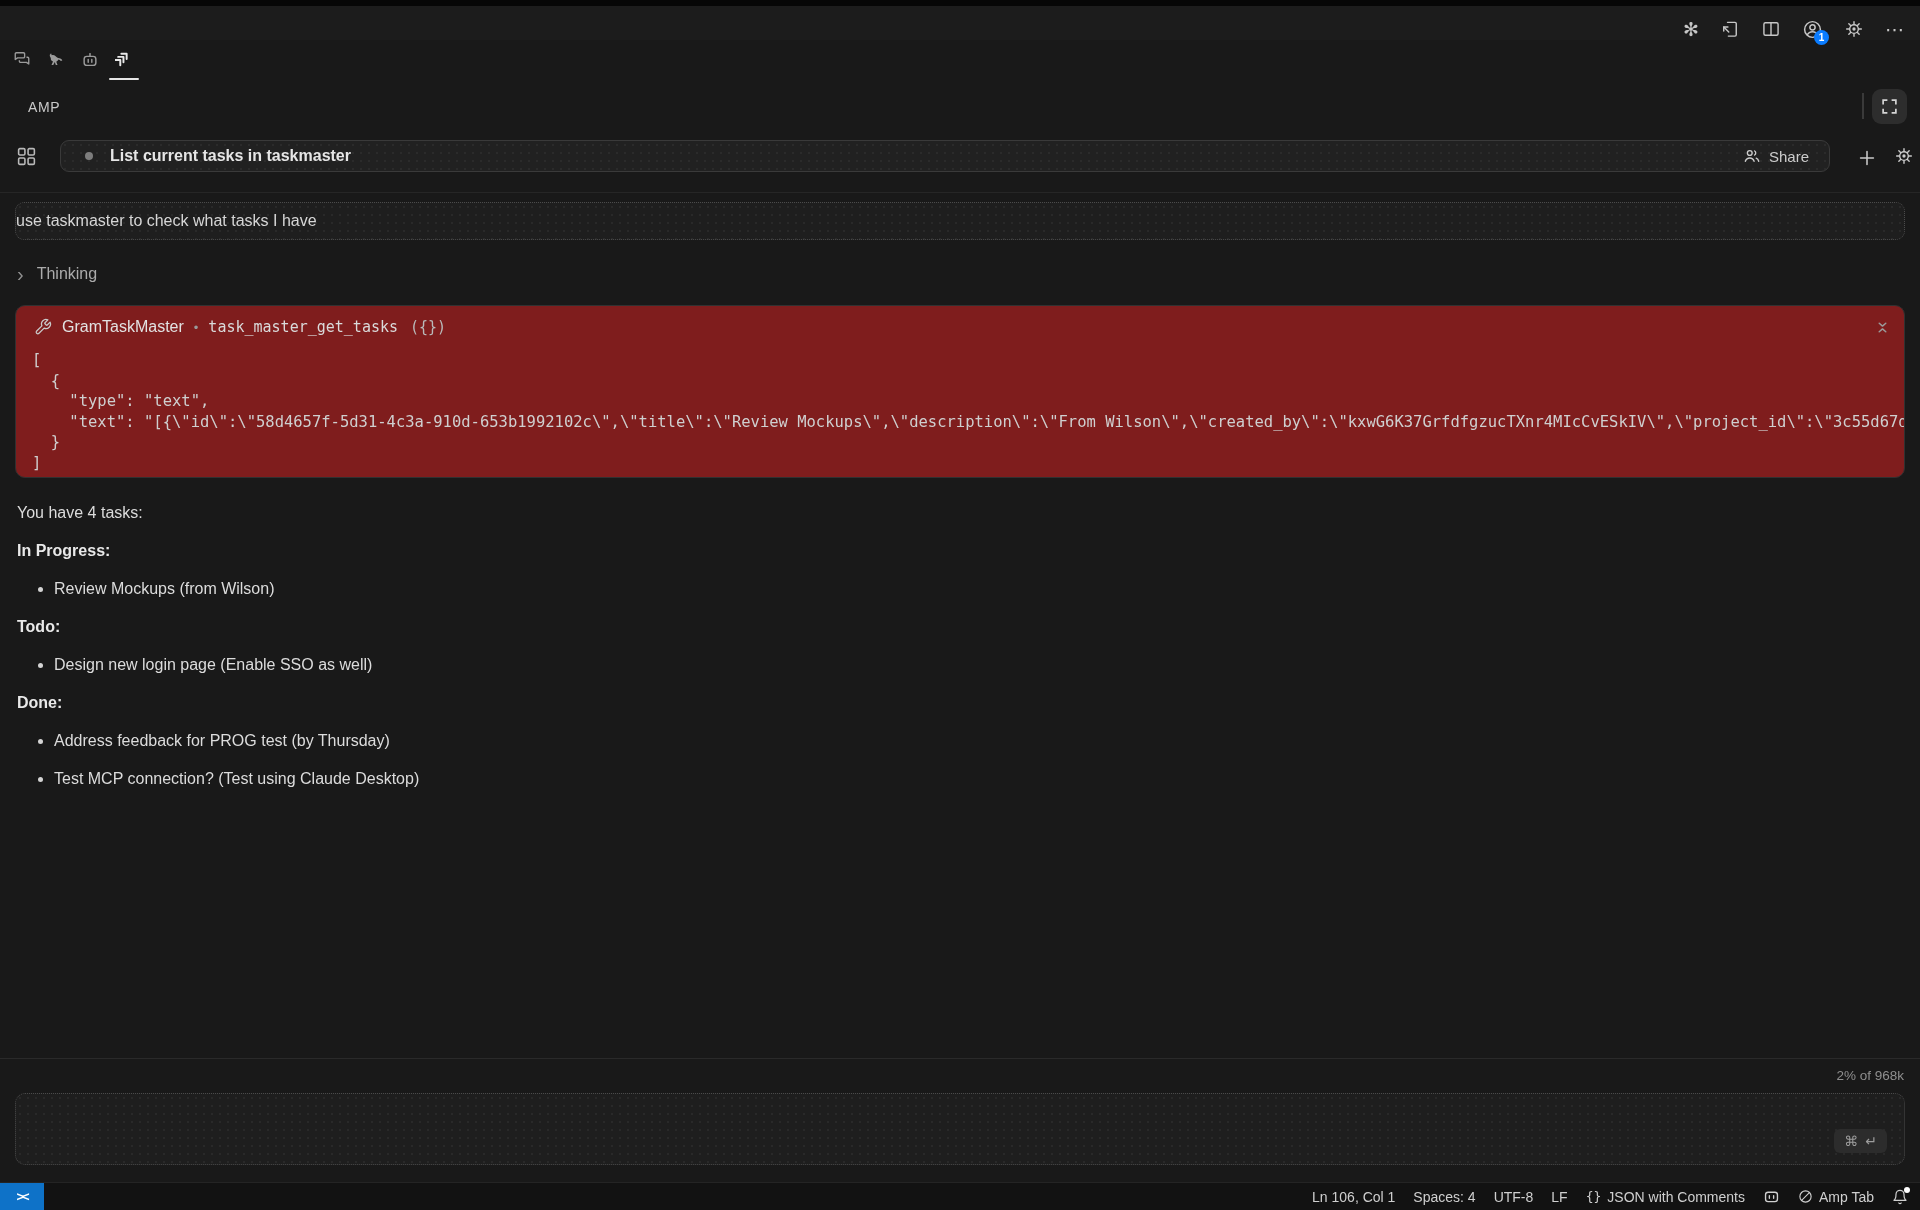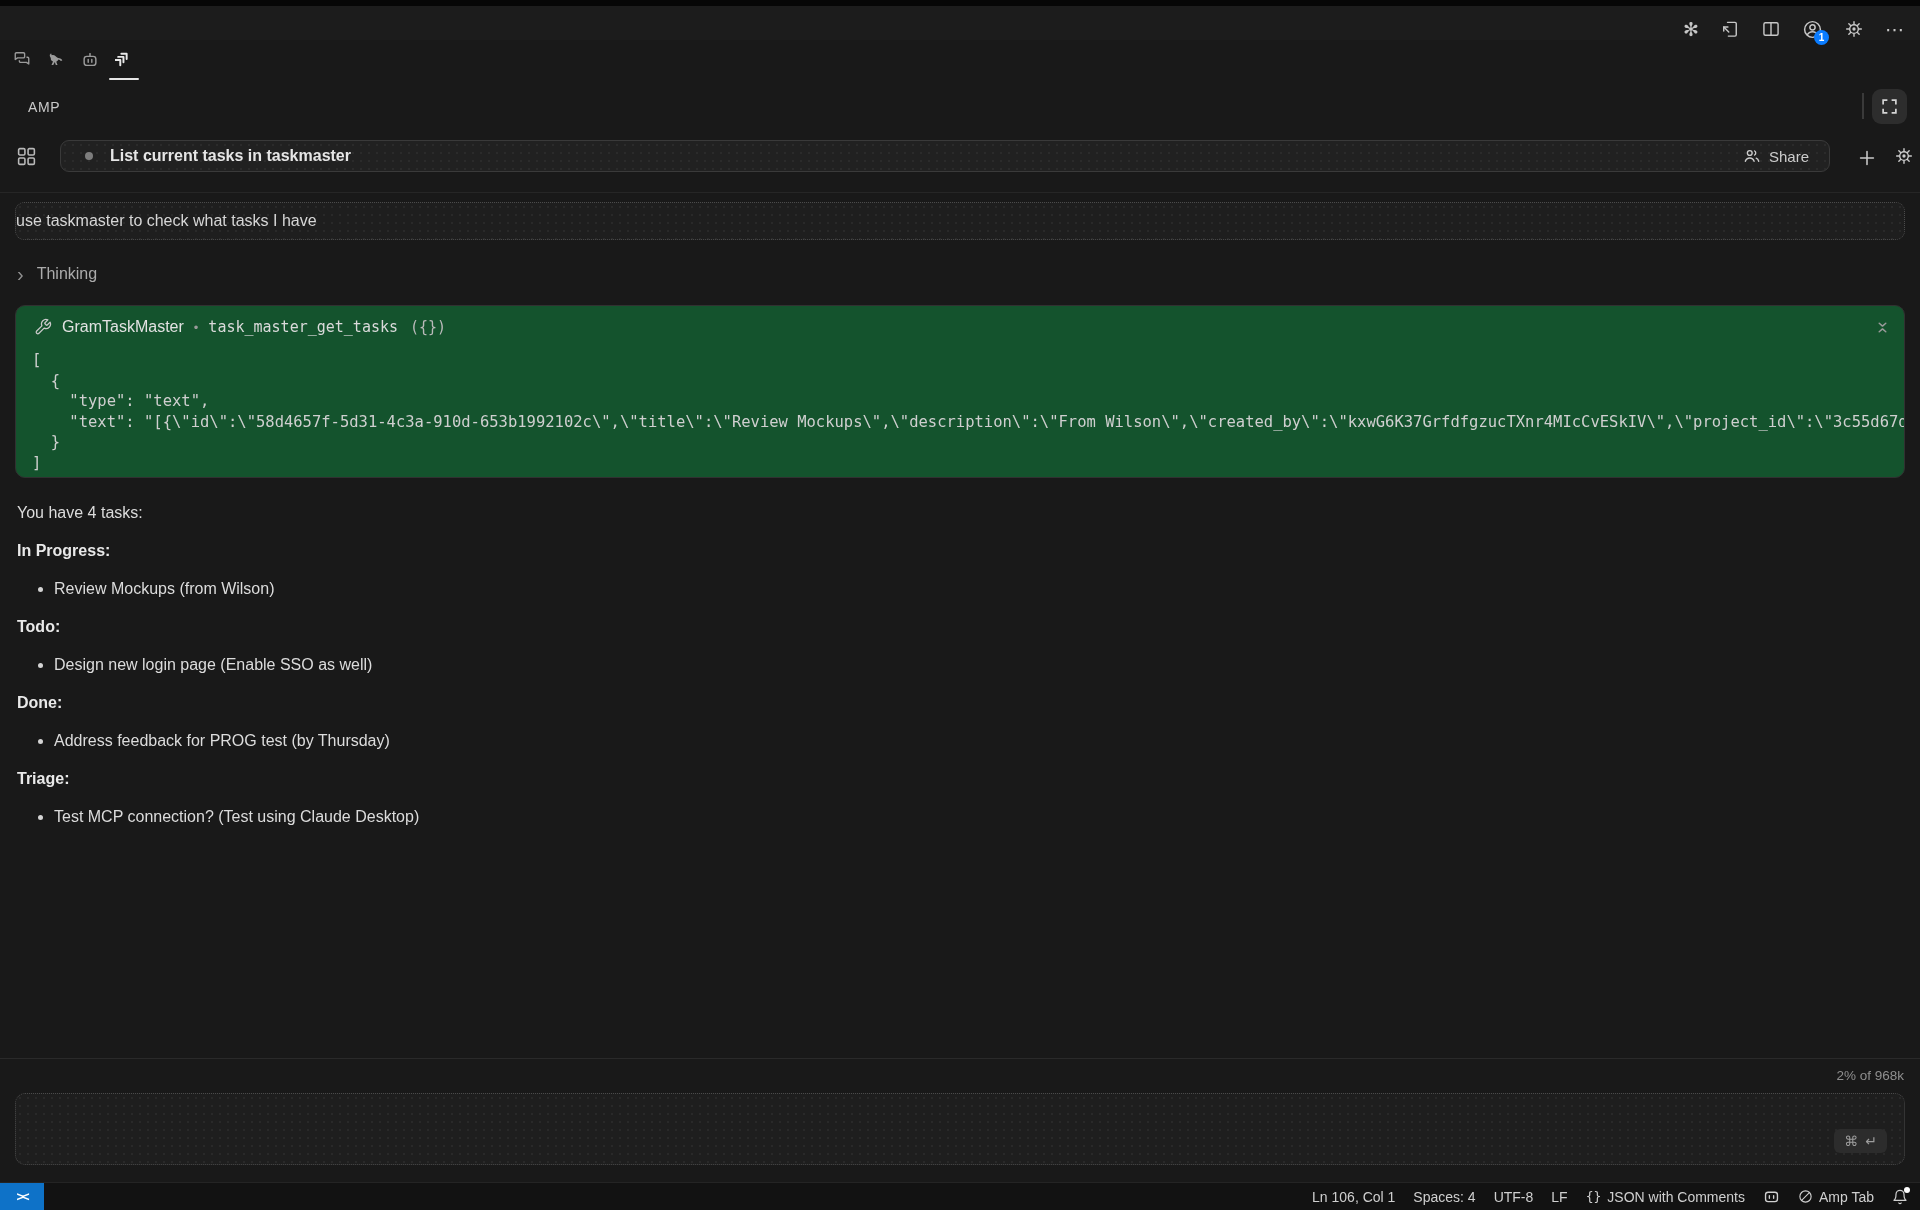--- a/index.html
+++ b/index.html
@@ -62,21 +62,21 @@
     border:1px dotted #4b4b4b; border-radius:9px; display:flex; align-items:center;
     font-size:16px; color:#d6d6d6; }
 
   
   .thinking { position:absolute; top:264px; left:17px; display:flex; align-items:center;
     gap:13px; color:#ababab; font-size:16px; }
   .thinking .chev { color:#909090; font-size:20px; line-height:1; }
 
   
   .tool-block { position:absolute; top:305px; left:15px; right:15px; height:173px;
-    background:#14532d; border:1px solid #313131; border-radius:10px; overflow:hidden; }
+    background:#7f1d1d; border:1px solid #313131; border-radius:10px; overflow:hidden; }
   .tool-head { position:absolute; top:12px; left:18px; right:40px; display:flex;
     align-items:center; gap:10px; }
   .tool-server { font-size:16px; color:#e2e2e2; }
   .tool-sep { color:#9a9a9a; font-size:13px; }
   .mono { font-family:"DejaVu Sans Mono", monospace; }
   .tool-name { font-size:15px; color:#dadada; }
   .tool-args { font-size:15px; color:#b9b9b9; margin-left:2px; }
   .collapse-btn { position:absolute; top:14px; right:14px; color:#9a9a9a; cursor:pointer; }
   .tool-out { position:absolute; top:44px; left:16px; right:0; margin:0;
     font-family:"DejaVu Sans Mono", monospace; font-size:15.5px; line-height:20.5px;
@@ -263,21 +263,20 @@
   <p class="md-h">Todo:</p>
   <ul>
     <li>Design new login page (Enable SSO as well)</li>
   </ul>
 
   <p class="md-h">Done:</p>
   <ul>
     <li>Address feedback for PROG test (by Thursday)</li>
   </ul>
 
-  <p class="md-h">Triage:</p>
   <ul>
     <li>Test MCP connection? (Test using Claude Desktop)</li>
   </ul>
 </div>
 
 <div class="bottom-divider"></div>
 <div class="ctx-usage">2% of 968k</div>
 <div class="composer dotted">
   <span class="kbd-hint">
     <span>⌘</span>

